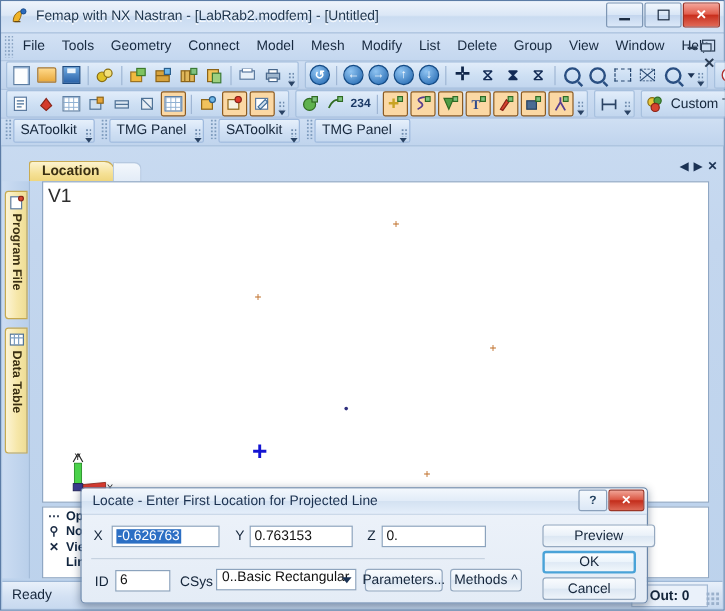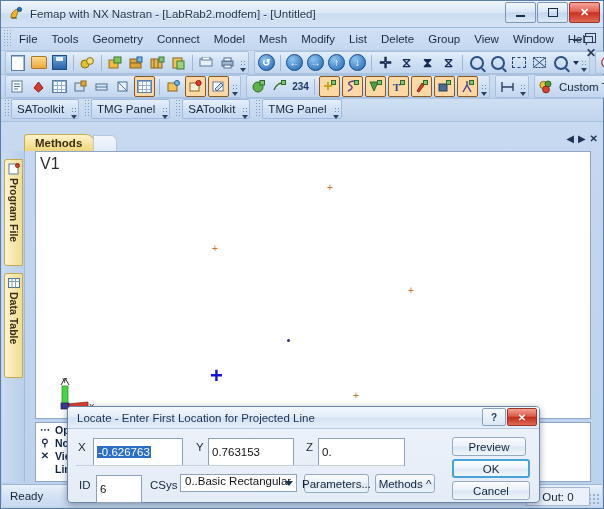--- a/index.html
+++ b/index.html
@@ -214,21 +214,21 @@
     border-top:1px solid #9fb8d6;
     display:flex;align-items:center;
   }
   .status-ready{
     font-size:11.5px;color:#14253a;padding-left:8px;
   }
   .status-out{
     position:absolute;right:12px;top:2px;height:17px;min-width:62px;
     border:1px solid #a2b8d3;background:#eaf1fa;
     display:flex;align-items:center;justify-content:center;
-    font-size:11.5px;color:#14253a;
+    font-size:11.5px;color:#14253a;font-weight:bold;
   }
   .status-grip{position:absolute;right:2px;bottom:2px;width:12px;height:12px;
     background-image:radial-gradient(circle,#9ab0cb 40%,transparent 41%);
     background-size:4px 4px;}
 
   
   .dialog{
     position:absolute;left:66px;top:405px;width:473px;height:97px;
     background:linear-gradient(180deg,#eef3fa 0%,#e4ecf6 100%);
     border:1px solid #6b86a8;
@@ -253,21 +253,21 @@
   }
   .dlg-close{
     width:28px;height:16px;border:1px solid #9d3526;border-radius:2px;
     background:linear-gradient(180deg,#f0a294,#dc5a47 45%,#c32d1b 52%,#de6a57);
     display:flex;align-items:center;justify-content:center;
     font-size:10px;color:#fff;font-weight:bold;
   }
   .dlg-body{position:relative;height:74px;}
   .fld-label{position:absolute;font-size:11.5px;color:#14253a;}
   .tinput{
-    position:absolute;height:28px;border:1px solid #8ca3bd;background:#fff;
+    position:absolute;height:18px;border:1px solid #8ca3bd;background:#fff;
     font-size:11.5px;color:#111;
     display:flex;align-items:center;padding-left:3px;box-sizing:border-box;
   }
   .tinput .sel{background:#2c6fc4;color:#fff;padding:0 1px;}
   .combo{
     position:absolute;height:18px;border:1px solid #8ca3bd;background:#fff;
     font-size:11.5px;color:#111;box-sizing:border-box;
     display:flex;align-items:flex-start;padding-left:4px;
   }
   .combo .arrow{
@@ -682,21 +682,21 @@
             <path d="M0.5 4.5 H11.5 M4 1.5 V10.5 M7.5 1.5 V10.5" stroke="#7fa0c3"></path>
           </svg>
       </span>
       <span class="vtab-text">Data Table</span>
     </div>
   </div>
 
   <div class="docarea">
 
     <div class="doctabs">
-      <div class="doctab">Methods</div>
+      <div class="doctab">Location</div>
       <div class="doctab-ghost"></div>
     </div>
     <div class="doctab-nav">
       <span>◀</span>
       <span>▶</span>
       <span style="font-weight:bold;">✕</span>
     </div>
 
     <div class="canvas">
       <div class="v1label">V1</div>
@@ -777,19 +777,19 @@
 
       <span class="fld-label" style="left:82px;top:50px;">CSys</span>
       <span class="combo" style="left:112px;top:45px;width:117px;">
         <span>0..Basic Rectangular</span>
         <span class="arrow"></span>
       </span>
 
       <span class="dbtn" style="left:236px;top:45px;width:65px;">Parameters...</span>
       <span class="dbtn" style="left:307px;top:45px;width:60px;">Methods ^</span>
 
-      <span class="dbtn" style="left:384px;top:8px;width:74px;">Preview</span>
+      <span class="dbtn" style="left:384px;top:8px;width:94px;">Preview</span>
       <span class="dbtn default" style="left:384px;top:30px;width:78px;">OK</span>
       <span class="dbtn" style="left:384px;top:52px;width:78px;">Cancel</span>
     </div>
   </div>
 
 </div>
 
 </body></html>

